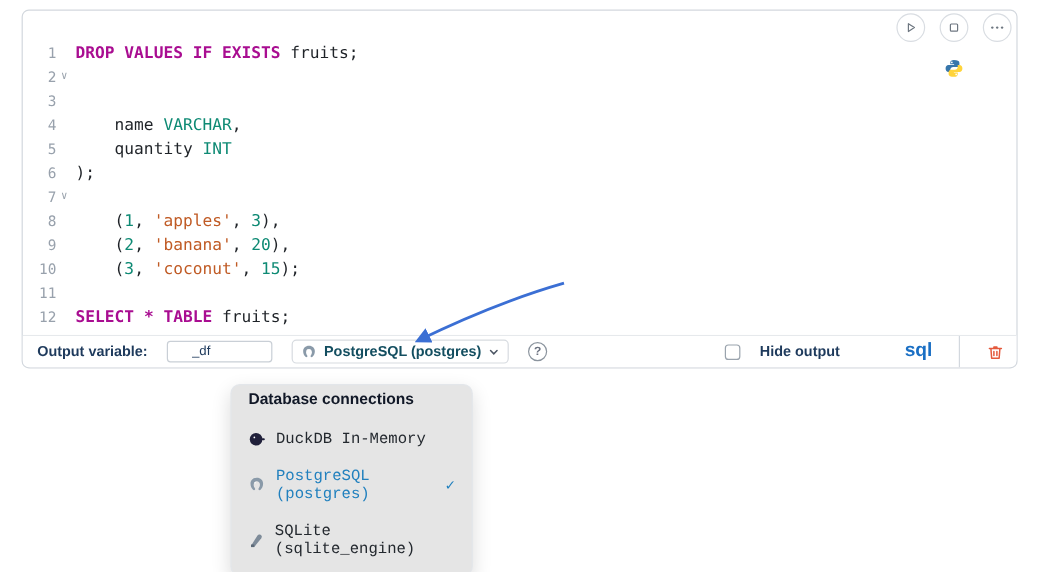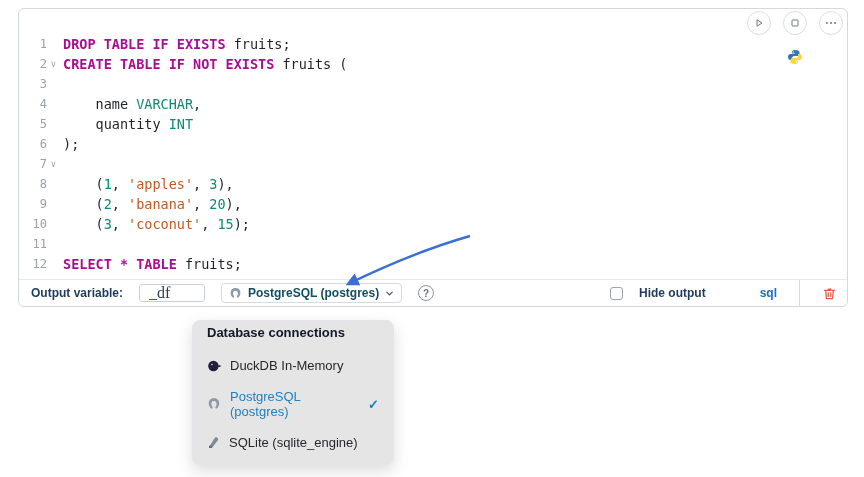--- a/index.html
+++ b/index.html
@@ -28,43 +28,43 @@
   .t-op{color:var(--keyword,#A90D91);font-weight:bold;}
   .t-ty{color:var(--type,#0E8A74);}
   .t-num{color:var(--number,#0E8A74);}
   .t-str{color:var(--string,#C05B25);}
 
   
   .footer{position:absolute;left:0;right:0;bottom:0;height:26px;border-top:1px solid #E6E9EC;
           display:flex;align-items:center;padding:0 4px 0 12px;gap:16px;background:#fff;
           border-radius:0 0 6px 6px;}
   .f-label{font-size:12px;font-weight:bold;color:#1E3A5C;white-space:nowrap;}
-  .f-input{width:46px;height:16px;border:1px solid #C9CFD6;border-radius:3px;font-size:16px;
-           color:#1E3A5C;padding:0 9px;font-family:Liberation Serif, serif;}
+  .f-input{width:46px;height:16px;border:1px solid #C9CFD6;border-radius:3px;font-size:11px;
+           color:#1E3A5C;padding:0 20px;font-family:Liberation Sans, sans-serif;}
   .conn-btn{display:flex;align-items:center;gap:6px;border:1px solid #D7DBE0;border-radius:4px;
             background:#fff;height:20px;padding:0 7px;font-size:12px;font-weight:bold;
             color:#134E60;cursor:pointer;font-family:"Liberation Sans",sans-serif;white-space:nowrap;}
   .conn-icon,.chev{display:flex;align-items:center;}
   .help{width:14px;height:14px;border:1px solid #8B949E;border-radius:50%;color:#6B7280;
         font-size:10px;display:flex;align-items:center;justify-content:center;font-weight:bold;
         cursor:pointer;flex:none;}
   .flex-spacer{flex:1;}
   .checkbox{width:13px;height:13px;border:1.5px solid #9AA3AD;border-radius:3px;background:#fff;
             cursor:pointer;flex:none;box-sizing:border-box;}
-  .sql-toggle{font-size:12px;font-weight:bold;color:var(--sql-label,#1A6FC4);margin-left:38px;cursor:pointer;}
+  .sql-toggle{font-size:16px;font-weight:bold;color:var(--sql-label,#1A6FC4);margin-left:38px;cursor:pointer;}
   .vdiv{width:1px;height:26px;background:#D3D8DE;margin-left:6px;flex:none;}
   .trash-btn{background:none;border:none;padding:0 6px;cursor:pointer;display:flex;align-items:center;}
 
   
   .dropdown{position:absolute;left:192px;top:320px;width:200px;background:#e5e5e5;
             border:1px solid #E3E6EA;border-radius:8px;box-shadow:0 6px 16px rgba(0,0,0,.14);
             padding:2px 0 6px;z-index:5;}
   .dd-title{font-size:13px;font-weight:bold;color:#111827;padding:2px 14px 10px;}
   .dd-item{display:flex;align-items:center;gap:9px;padding:8px 14px;font-size:13px;
-           color:#24292F;cursor:pointer;}
+           color:#24292F;cursor:pointer;font-family:Liberation Mono, monospace;}
   .dd-icon{display:flex;align-items:center;flex:none;}
   .dd-item.selected .dd-label{color:var(--selected-connection,#2180BE);}
   .dd-item .check{margin-left:auto;color:var(--selected-connection,#2180BE);font-weight:bold;font-size:13px;}
 
   
   .arrow-overlay{position:absolute;inset:0;width:864px;height:477px;pointer-events:none;z-index:6;}
   .arrow-path{stroke:var(--arrow,#3B6FD4);}
   .arrow-head{fill:var(--arrow,#3B6FD4);}
 </style>
 </head>
@@ -104,22 +104,22 @@
       <svg width="16" height="16" viewBox="0 0 16 16">
         <path fill="#3776AB" d="M7.9 1C6 1 4.9 1.9 4.9 3.2v1.4h3.2v.5H3.4C2 5.1 1 6.3 1 8s1 2.9 2.4 2.9h1.5V9.2c0-1.3 1.1-2.3 2.4-2.3h3.2c1.1 0 2-.9 2-2V3.2C12.5 1.9 10.9 1 7.9 1z"></path>
         <circle cx="6.2" cy="3" r=".7" fill="#fff"></circle>
         <path fill="#FFD43B" d="M8.1 15c1.9 0 3-.9 3-2.2v-1.4H7.9v-.5h4.7C14 10.9 15 9.7 15 8s-1-2.9-2.4-2.9h-1.5v1.7c0 1.3-1.1 2.3-2.4 2.3H5.5c-1.1 0-2 .9-2 2v1.7C3.5 14.1 5.1 15 8.1 15z"></path>
         <circle cx="9.8" cy="13" r=".7" fill="#fff"></circle>
       </svg>
     </div>
 
     <div class="editor">
       <div id="code-lines">
-          <div class="code-row"><span class="gutter">1</span><span class="fold"></span><span class="code-text"><span class="t-kw">DROP TABLE IF EXISTS</span><span class="t-pl"> fruits;</span></span></div>
-          <div class="code-row"><span class="gutter">2</span><span class="fold">∨</span><span class="code-text"><span class="t-kw">CREATE TABLE IF NOT EXISTS</span><span class="t-pl"> fruits (</span></span></div>
+          <div class="code-row"><span class="gutter">1</span><span class="fold"></span><span class="code-text"><span class="t-kw">DROP VALUES IF EXISTS</span><span class="t-pl"> fruits;</span></span></div>
+          <div class="code-row"><span class="gutter">2</span><span class="fold">∨</span></div>
           <div class="code-row"><span class="gutter">3</span><span class="fold"></span></div>
           <div class="code-row"><span class="gutter">4</span><span class="fold"></span><span class="code-text"><span class="t-pl">    name </span><span class="t-ty">VARCHAR</span><span class="t-pl">,</span></span></div>
           <div class="code-row"><span class="gutter">5</span><span class="fold"></span><span class="code-text"><span class="t-pl">    quantity </span><span class="t-ty">INT</span></span></div>
           <div class="code-row"><span class="gutter">6</span><span class="fold"></span><span class="code-text"><span class="t-pl">);</span></span></div>
           <div class="code-row"><span class="gutter">7</span><span class="fold">∨</span></div>
           <div class="code-row"><span class="gutter">8</span><span class="fold"></span><span class="code-text"><span class="t-pl">    (</span><span class="t-num">1</span><span class="t-pl">, </span><span class="t-str">'apples'</span><span class="t-pl">, </span><span class="t-num">3</span><span class="t-pl">),</span></span></div>
           <div class="code-row"><span class="gutter">9</span><span class="fold"></span><span class="code-text"><span class="t-pl">    (</span><span class="t-num">2</span><span class="t-pl">, </span><span class="t-str">'banana'</span><span class="t-pl">, </span><span class="t-num">20</span><span class="t-pl">),</span></span></div>
           <div class="code-row"><span class="gutter">10</span><span class="fold"></span><span class="code-text"><span class="t-pl">    (</span><span class="t-num">3</span><span class="t-pl">, </span><span class="t-str">'coconut'</span><span class="t-pl">, </span><span class="t-num">15</span><span class="t-pl">);</span></span></div>
           <div class="code-row"><span class="gutter">11</span><span class="fold"></span><span class="code-text"></span></div>
           <div class="code-row"><span class="gutter">12</span><span class="fold"></span><span class="code-text"><span class="t-kw">SELECT</span><span class="t-pl"> </span><span class="t-op">*</span><span class="t-pl"> </span><span class="t-kw">TABLE</span><span class="t-pl"> fruits;</span></span></div>

